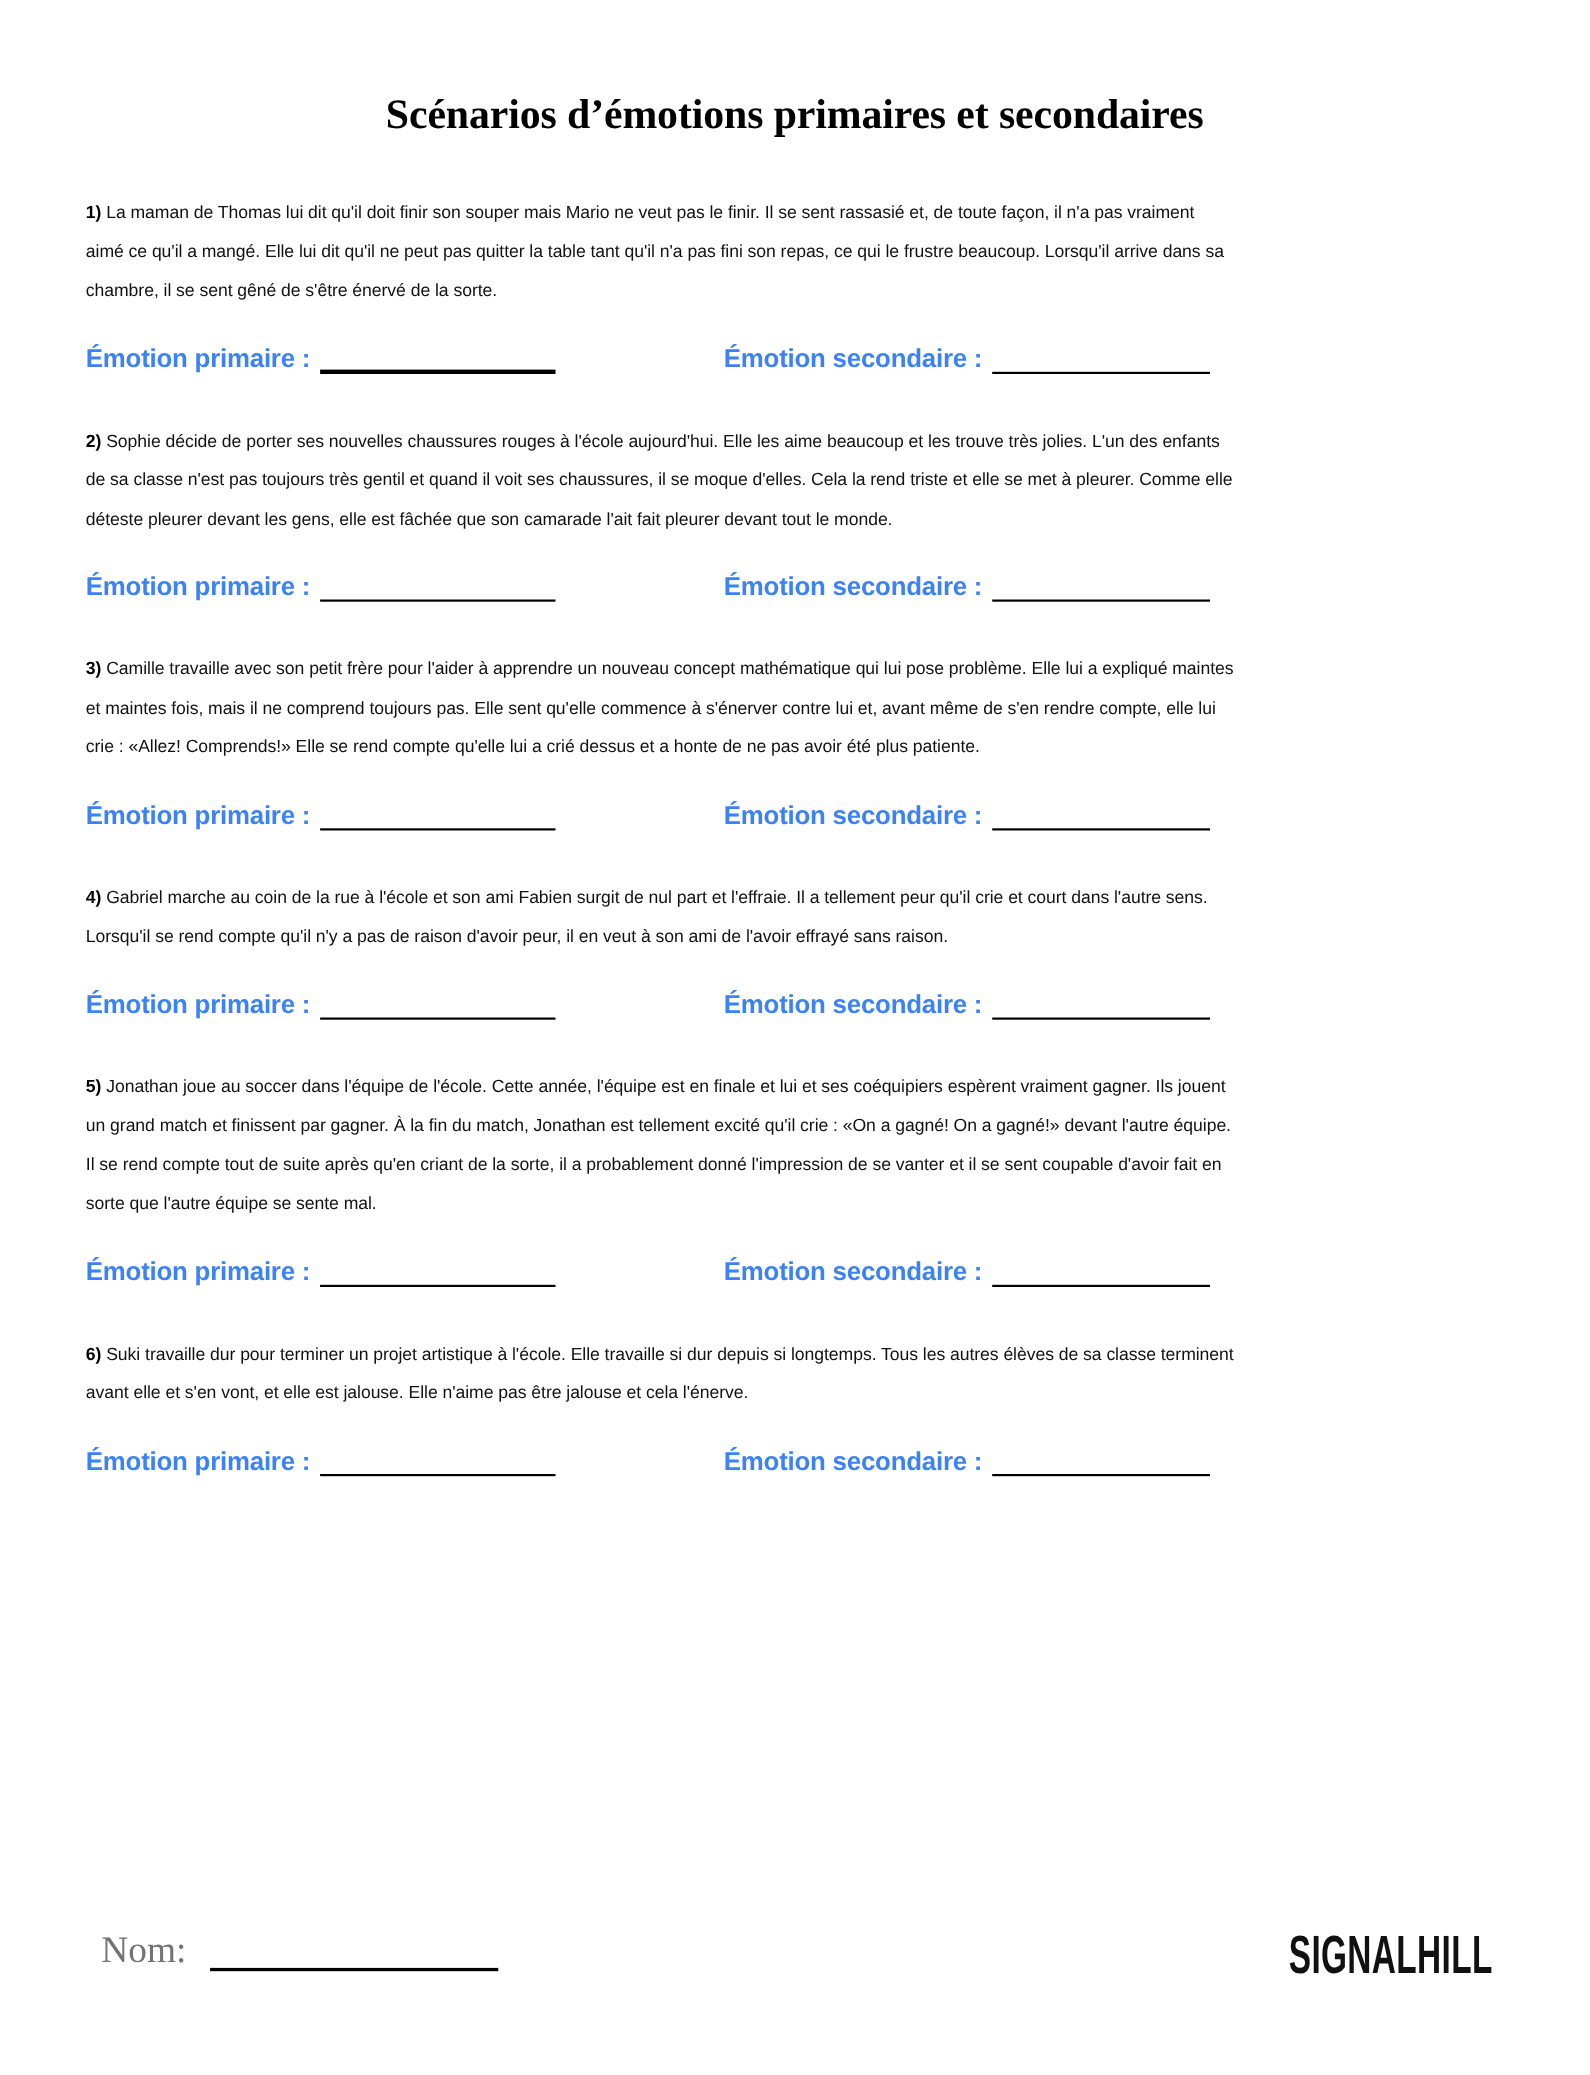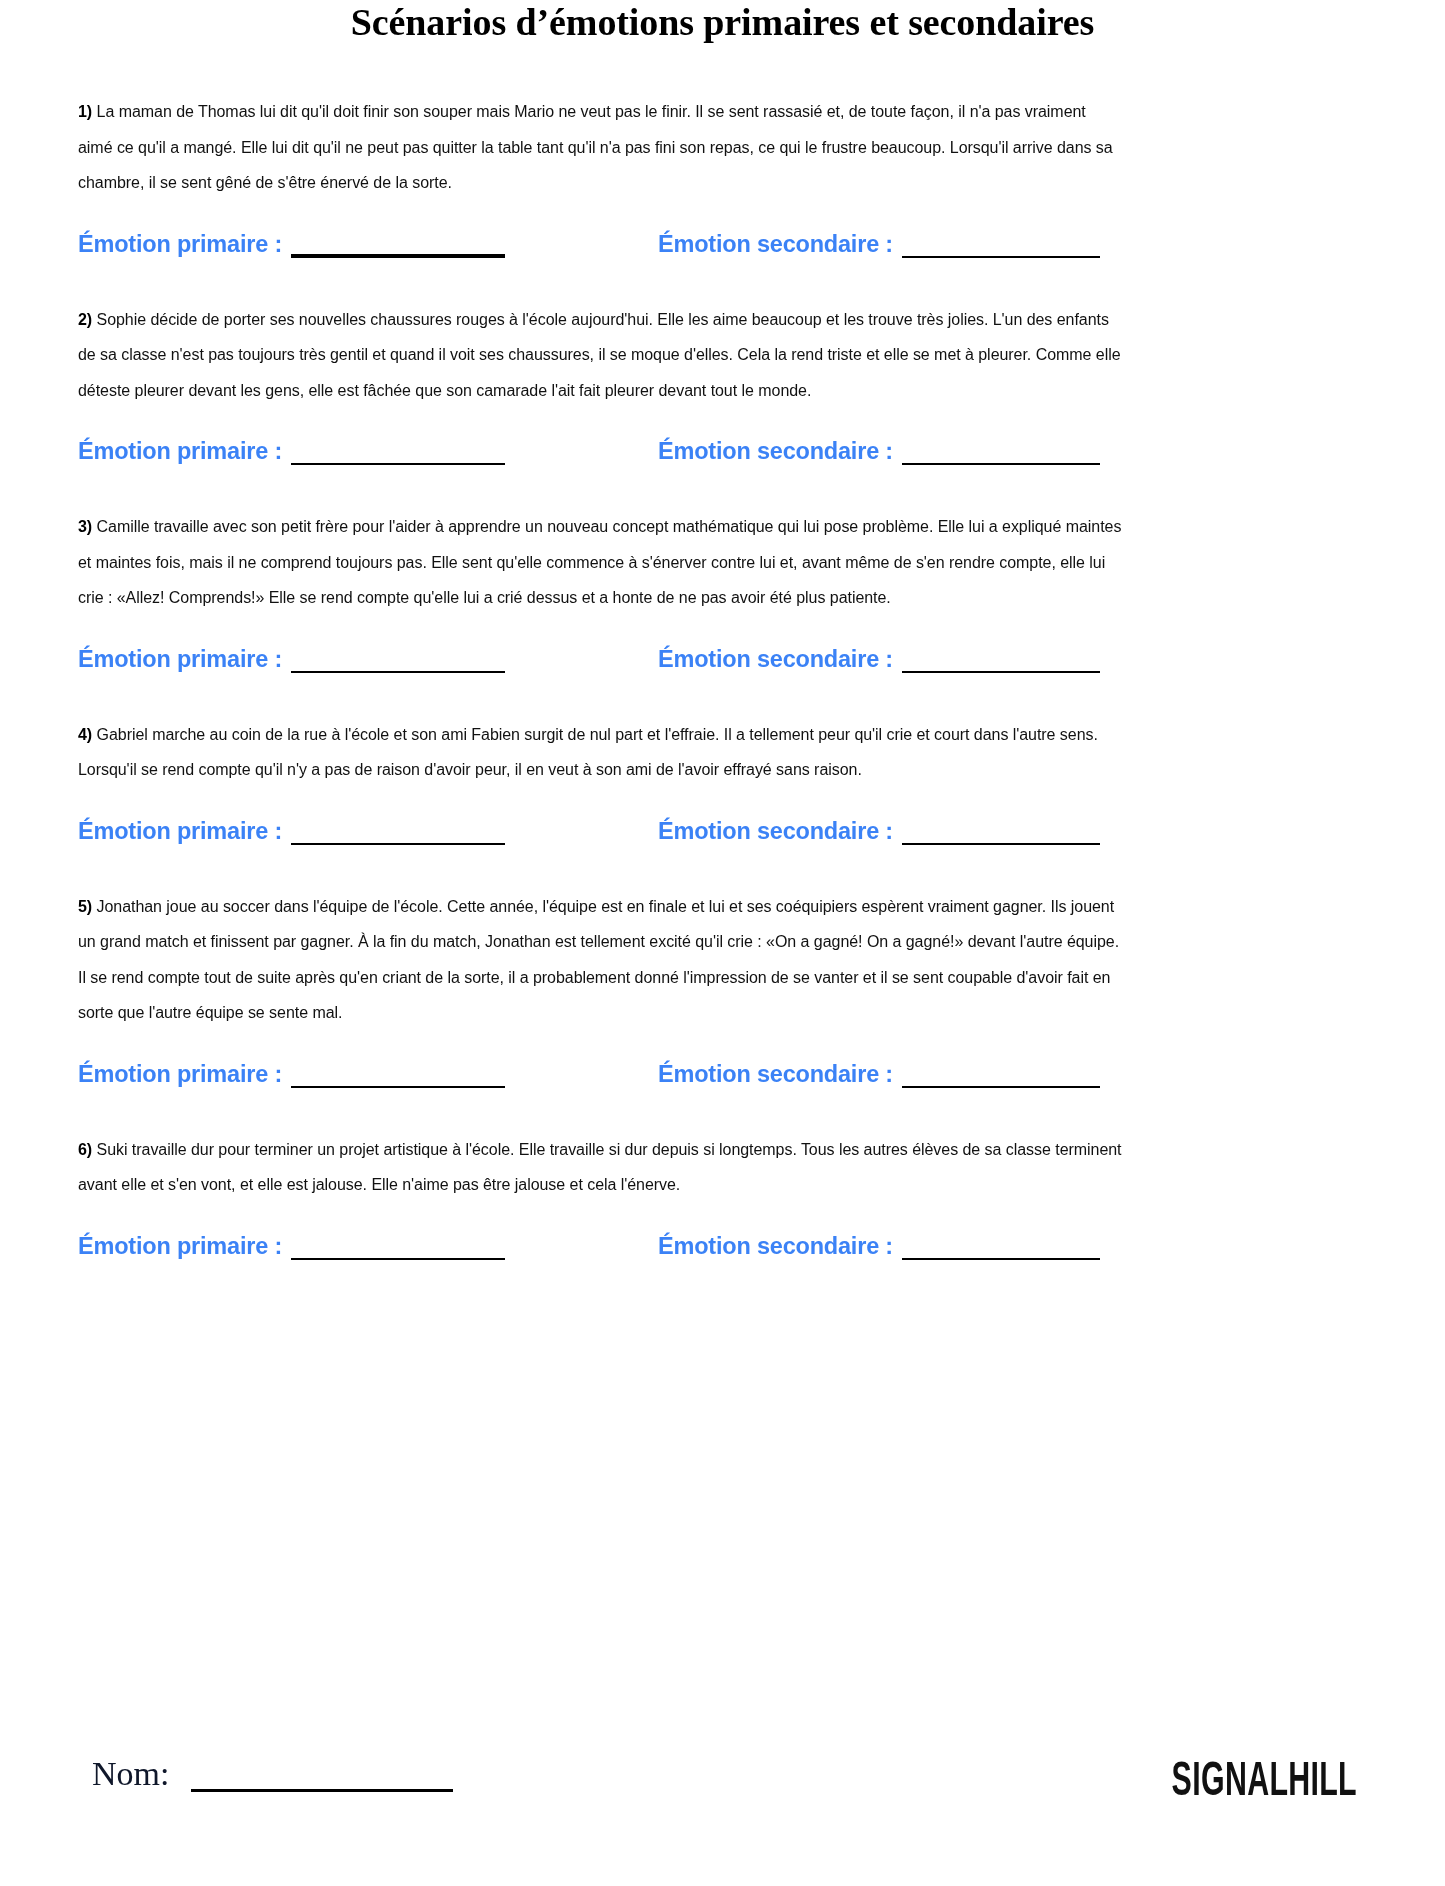--- a/index.html
+++ b/index.html
@@ -29,20 +29,21 @@
   }
 
   
   .doc-title {
     font-family: "Liberation Serif", "DejaVu Serif", serif;
     font-weight: bold;
     font-size: 38px;
     letter-spacing: -0.1px;
     text-align: center;
     margin: 0;
+    padding-top: 82px;
     color: #000;
     white-space: nowrap;
   }
 
   
   .scenarios {
     margin-top: 50px;
   }
   .scenario {
     margin-bottom: 0;
@@ -121,21 +122,21 @@
     left: 14px;
     bottom: 18px;
     display: flex;
     align-items: flex-end;
     white-space: nowrap;
   }
   .nom-label {
     font-family: "Liberation Serif", "DejaVu Serif", serif;
     font-size: 34px;
     line-height: 36px;
-    color: #0f172a;
+    color: #737373;
   }
   .nom-blank {
     display: inline-block;
     width: 262px;
     height: 18px;
     border-bottom: 3.2px solid #000;
     margin-left: 22px;
   }
   .brand {
     position: absolute;

